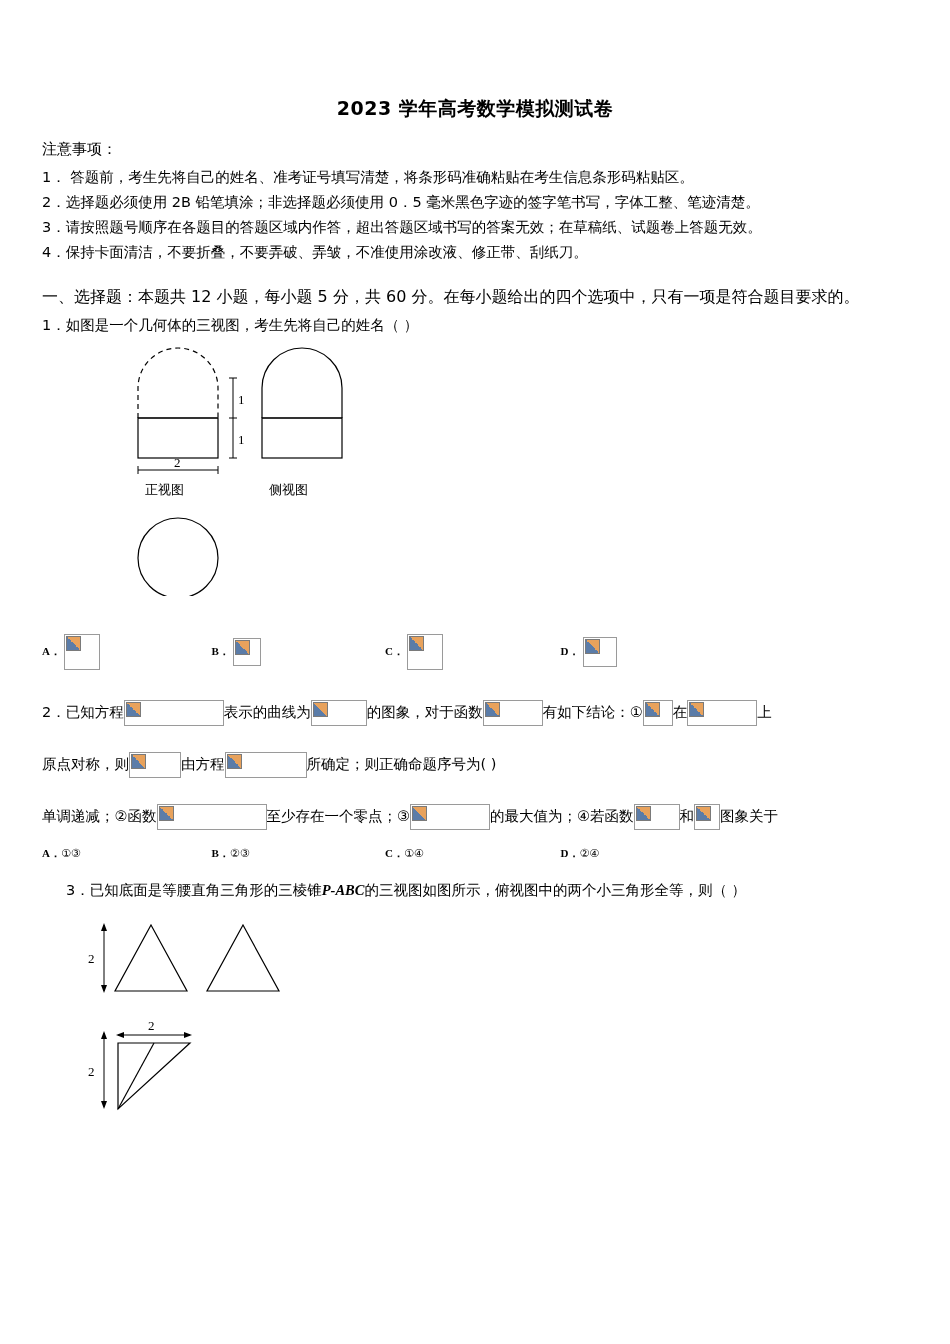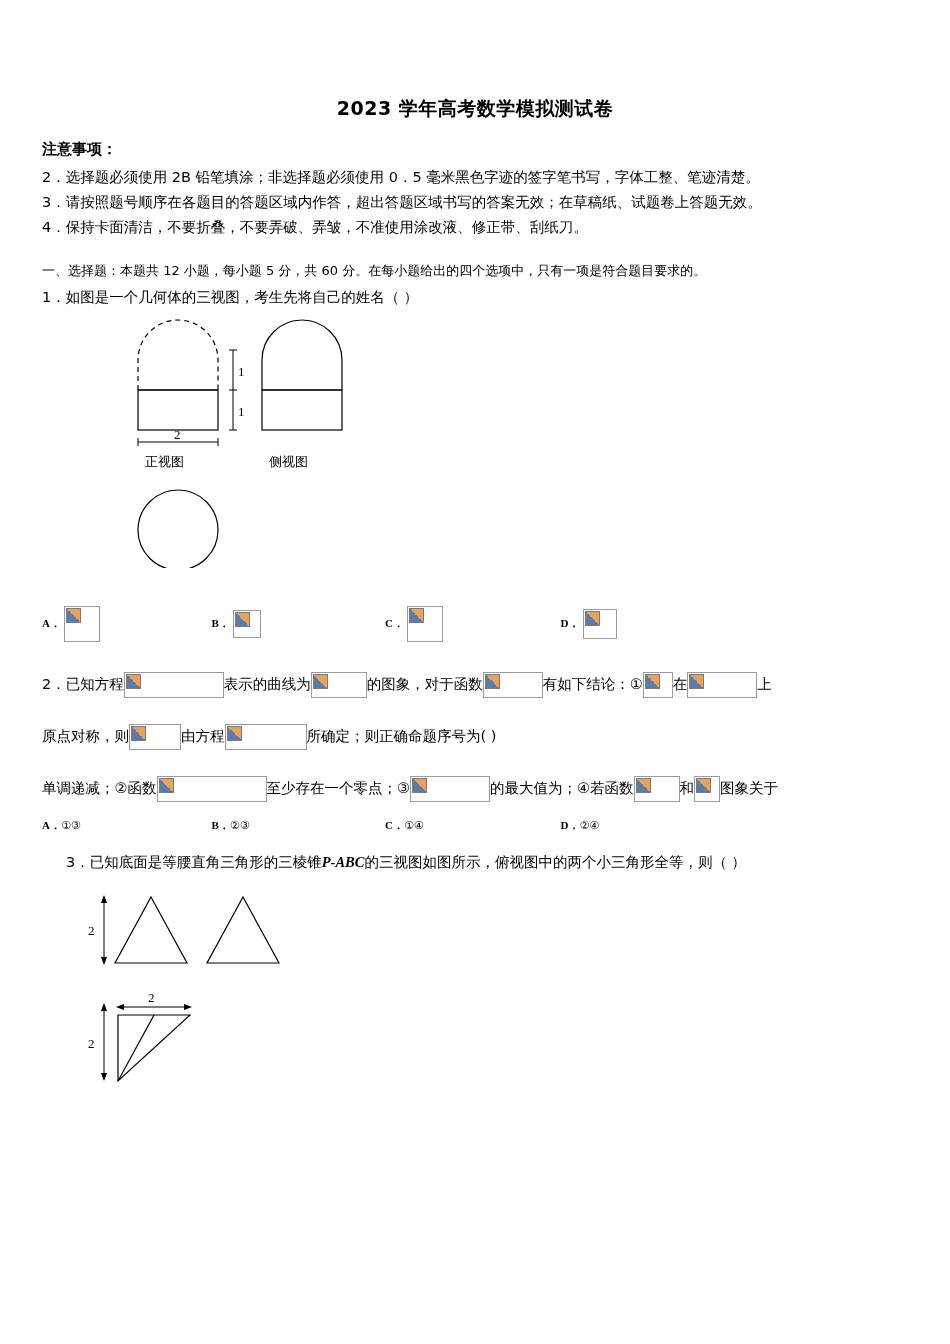--- a/index.html
+++ b/index.html
@@ -25,32 +25,32 @@
   .doc-title {
     text-align: center;
     font-size: 19px;
     font-weight: bold;
     font-family: "DejaVu Sans", sans-serif;
     margin: 0 0 18px 0;
     letter-spacing: 0.5px;
   }
   .notice-head {
     font-size: 15px;
-    font-weight: bold;
+    font-weight: normal;
     font-family: "DejaVu Sans", sans-serif;
     margin: 0 0 6px 0;
   }
   .notice-line {
     font-size: 14.5px;
     line-height: 25px;
     font-family: "DejaVu Sans", sans-serif;
     white-space: nowrap;
   }
   .section-head {
-    font-size: 13px;
+    font-size: 16px;
     font-family: "DejaVu Sans", sans-serif;
     margin-top: 22px;
     margin-bottom: 4px;
     white-space: nowrap;
   }
   .qline {
     font-size: 14.5px;
     font-family: "DejaVu Sans", sans-serif;
     line-height: 26px;
   }
@@ -100,20 +100,21 @@
   .mono-i { font-family: "Liberation Serif", serif; font-style: italic; }
 </style>
 </head>
 <body>
 
 <div class="page">
 
   <div class="doc-title">2023 学年高考数学模拟测试卷</div>
 
   <div class="notice-head">注意事项：</div>
+  <div class="notice-line">1． 答题前，考生先将自己的姓名、准考证号填写清楚，将条形码准确粘贴在考生信息条形码粘贴区。</div>
   <div class="notice-line">2．选择题必须使用 2B 铅笔填涂；非选择题必须使用 0．5 毫米黑色字迹的签字笔书写，字体工整、笔迹清楚。</div>
   <div class="notice-line">3．请按照题号顺序在各题目的答题区域内作答，超出答题区域书写的答案无效；在草稿纸、试题卷上答题无效。</div>
   <div class="notice-line">4．保持卡面清洁，不要折叠，不要弄破、弄皱，不准使用涂改液、修正带、刮纸刀。</div>
 
   <div class="section-head">一、选择题：本题共 12 小题，每小题 5 分，共 60 分。在每小题给出的四个选项中，只有一项是符合题目要求的。</div>
 
   <div class="qline">
     <span>1．</span><span>如图是一个几何体的三视图，考生先将自己的姓名（    ）</span>
   </div>
 

